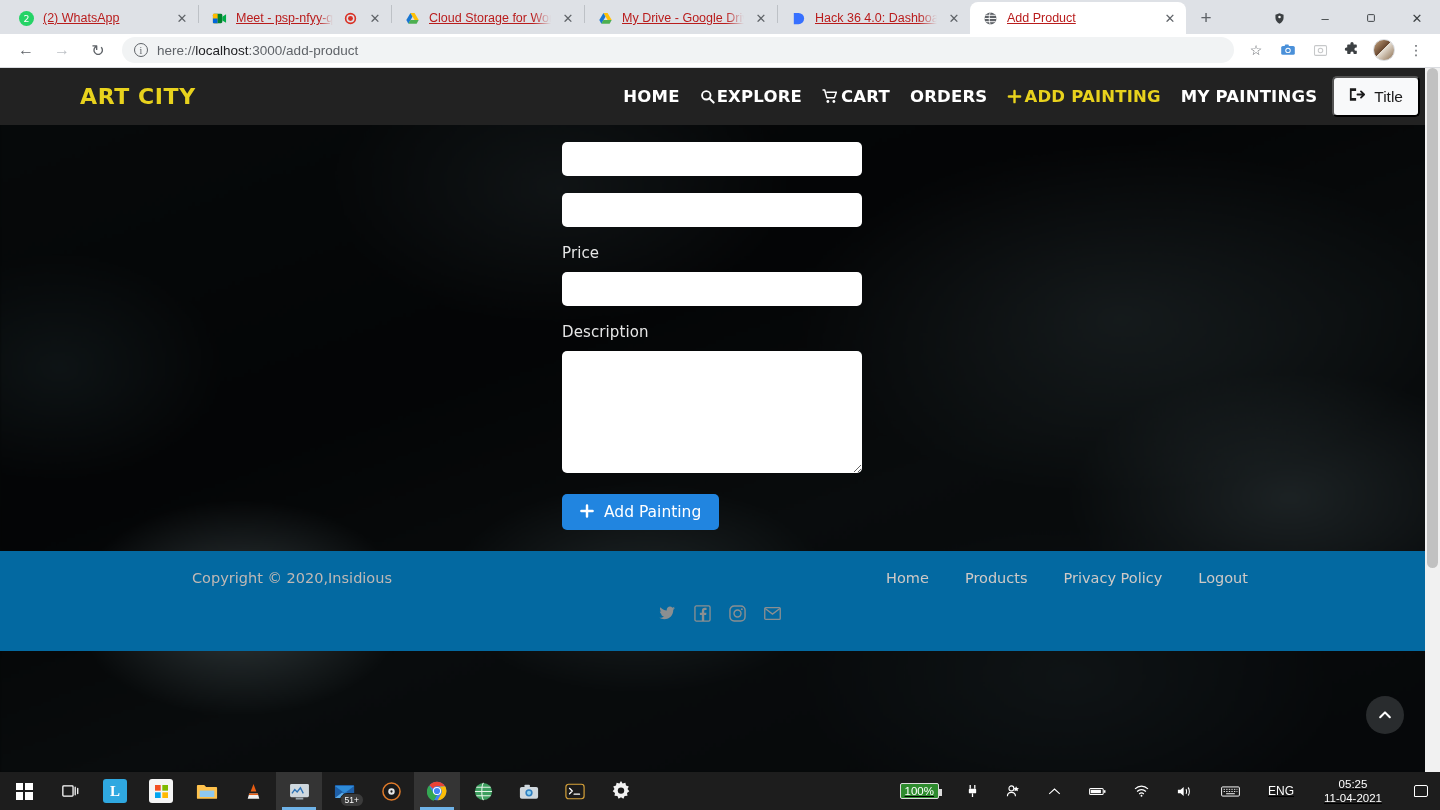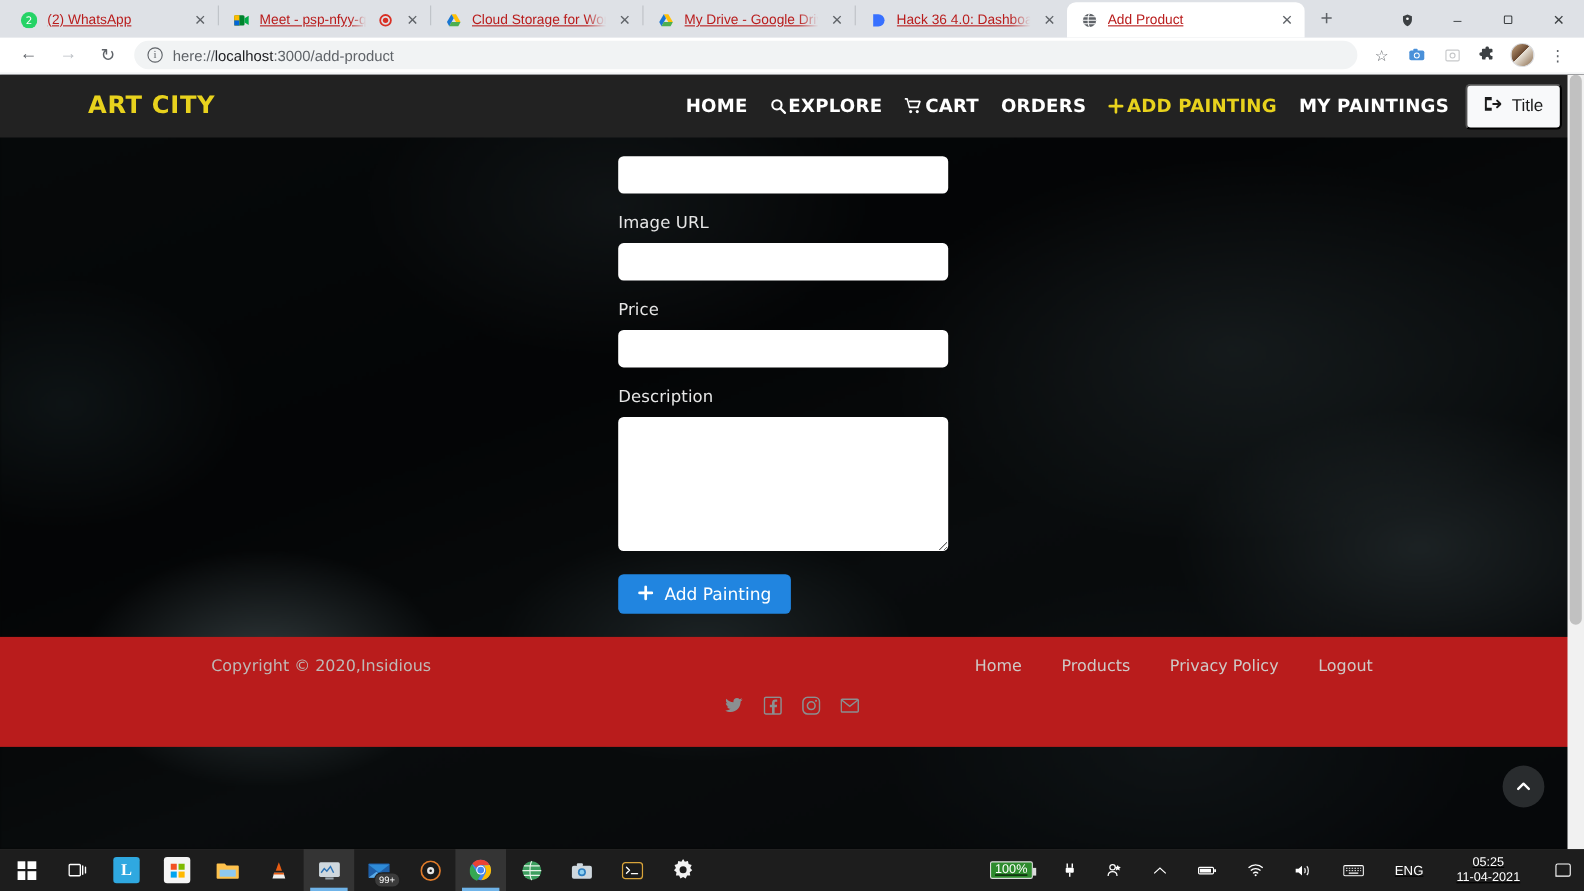--- a/index.html
+++ b/index.html
@@ -164,21 +164,21 @@
     background: #2185e0; color: #fff; border: none;
     border-radius: 5px; height: 36px; padding: 0 18px;
     font-size: 15.5px; display: inline-flex; align-items: center; gap: 10px;
     font-family: "DejaVu Sans", sans-serif; cursor: pointer;
   }
   .submitbtn .plus { font-size: 16px; font-weight: bold; }
 
   
   .footer {
     position: relative; z-index: 4;
-    margin-top: 21px; background: #b91c1c;
+    margin-top: 21px; background: #0369a1;
     height: 100px; padding: 0 192px;
   }
   .footrow {
     display: flex; align-items: center; justify-content: space-between;
     height: 54px;
   }
   .copyright { color: #bfb8b5; font-size: 14.5px; font-family: "DejaVu Sans", sans-serif; }
   .footlinks { display: flex; gap: 36px; }
   .footlink { color: #cfc9c6; font-size: 14.5px; font-family: "DejaVu Sans", sans-serif; }
   .socialrow { display: flex; justify-content: center; gap: 18px; }
@@ -446,21 +446,20 @@
         </span>
         <span>Title</span>
       </button>
     </div>
 
     <div class="content">
       <form class="form">
 
         <input class="finput" type="text" value="" placeholder="" style="">
 
-        <div class="flabel">Image URL</div>
         <input class="finput" type="text" value="" placeholder="" style="">
 
         <div class="flabel">Price</div>
         <input class="finput" type="text" value="" placeholder="" style="">
 
         <div class="flabel">Description</div>
         <textarea class="ftextarea" placeholder="" style=""></textarea>
 
         <button type="button" class="submitbtn">
           <span class="plus">
@@ -579,21 +578,21 @@
           </svg>
       </span>
     </div>
     <div class="tbapp">
       <span class="ico">
         <svg viewBox="0 0 24 18" width="22" height="17">
             <rect x="1" y="2" width="21" height="14" rx="1" fill="#1e5fa8"></rect>
             <path d="M1 3l10.5 8L22 3z" fill="#2e8bd8"></path>
             <path d="M1 16l8-6 2.5 2 2.5-2 8 6z" fill="#5aa9e6"></path>
           </svg>
-        <span class="badge99">99+</span>
+        <span class="badge99">51+</span>
       </span>
     </div>
     <div class="tbapp">
       <span class="ico">
         <svg viewBox="0 0 20 20" width="19" height="19">
             <circle cx="10" cy="10" r="9" fill="#1a1a1a" stroke="#e07b2a" stroke-width="1.6"></circle>
             <circle cx="10" cy="10" r="3.4" fill="#e6e6e6"></circle>
             <circle cx="10" cy="10" r="1.2" fill="#1a1a1a"></circle>
           </svg>
       </span>

